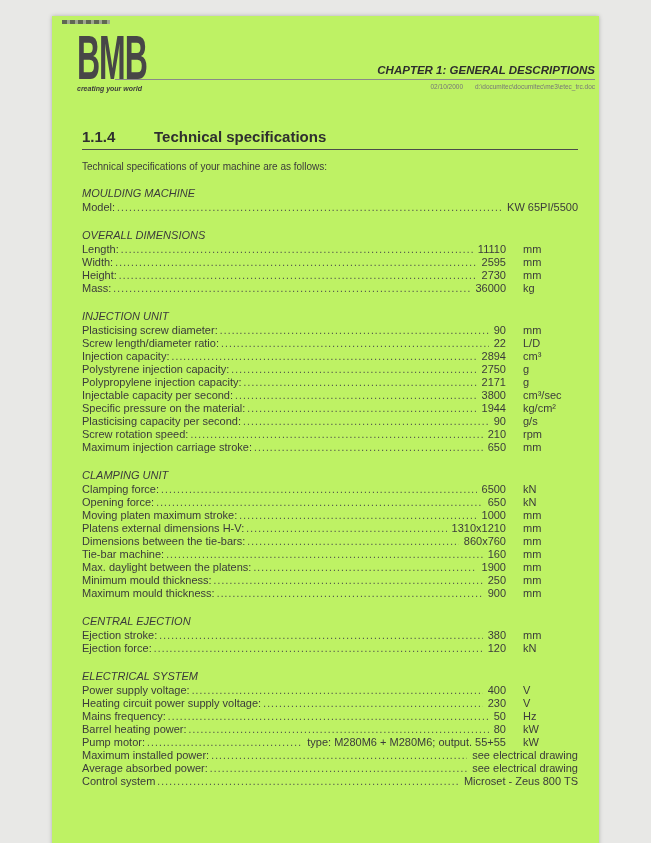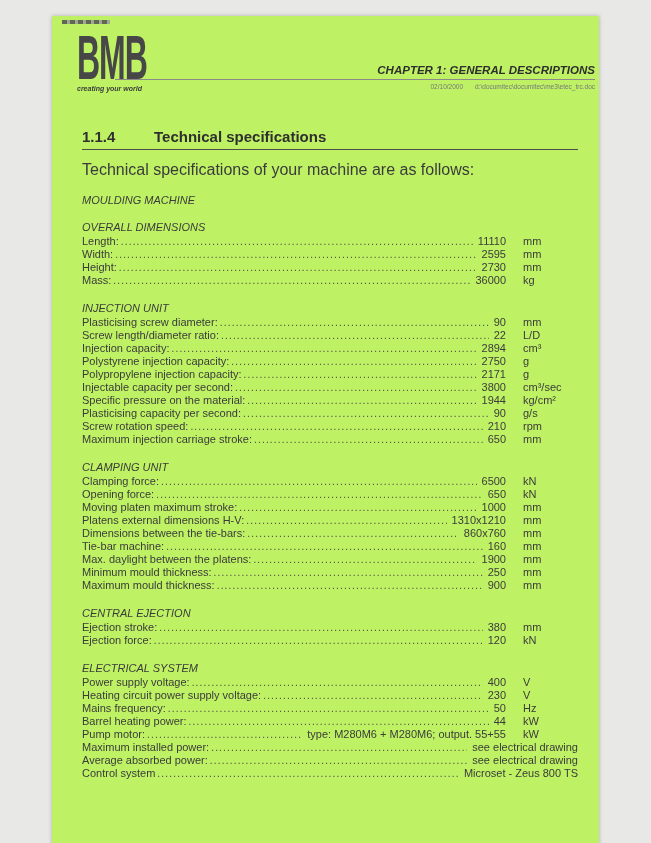--- a/index.html
+++ b/index.html
@@ -42,21 +42,21 @@
   }
   .header-meta .date { margin-right:12px; }
   
   .main { position:absolute; top:112px; left:30px; right:21px; }
   .h1 {
     display:flex; align-items:baseline;
     font-size:15px; font-weight:bold; color:#2f2f2f;
     border-bottom:1.5px solid #4c4c4a; padding-bottom:4px;gap:10px;
   }
   .h1 .num { width:62px; flex:0 0 62px; }
-  .intro { margin-top:11px; font-size:16px; }
+  .intro { margin-top:11px; font-size:10px; }
   .sections { margin-top:6px; }
   .section { margin-top:15px; }
   .section-title {
     font-size:11px; font-style:italic; margin-bottom:2px; white-space:nowrap;
   }
   .spec-row {
     display:flex; align-items:baseline;
     font-size:11px; line-height:13px; white-space:nowrap;
   }
   .spec-label { flex:0 0 auto; padding-right:2px; }
@@ -86,20 +86,25 @@
 
   <div class="main">
     <div class="h1">
       <span class="num">1.1.4</span>
       <span>Technical specifications</span>
     </div>
     <div class="intro">Technical specifications of your machine are as follows:</div>
     <div class="sections">
         <div class="section">
           <div class="section-title">MOULDING MACHINE</div>
+          <div class="spec-row">
+            <span class="spec-label">Model:</span>
+            <span class="dots"></span>
+            <span class="spec-value">KW 65PI/5500</span>
+          </div>
         </div>
         <div class="section">
           <div class="section-title">OVERALL DIMENSIONS</div>
           <div class="spec-row">
             <span class="spec-label">Length:</span>
             <span class="dots"></span>
             <span class="spec-value">11110</span>
             <span class="spec-unit">mm</span>
           </div>
           <div class="spec-row">
@@ -272,21 +277,21 @@
           </div>
           <div class="spec-row">
             <span class="spec-label">Mains frequency:</span>
             <span class="dots"></span>
             <span class="spec-value">50</span>
             <span class="spec-unit">Hz</span>
           </div>
           <div class="spec-row">
             <span class="spec-label">Barrel heating power:</span>
             <span class="dots"></span>
-            <span class="spec-value">44</span>
+            <span class="spec-value">80</span>
             <span class="spec-unit">kW</span>
           </div>
           <div class="spec-row">
             <span class="spec-label">Pump motor:</span>
             <span class="dots"></span>
             <span class="spec-value">type: M280M6 + M280M6; output. 55+55</span>
             <span class="spec-unit">kW</span>
           </div>
           <div class="spec-row">
             <span class="spec-label">Maximum installed power:</span>

